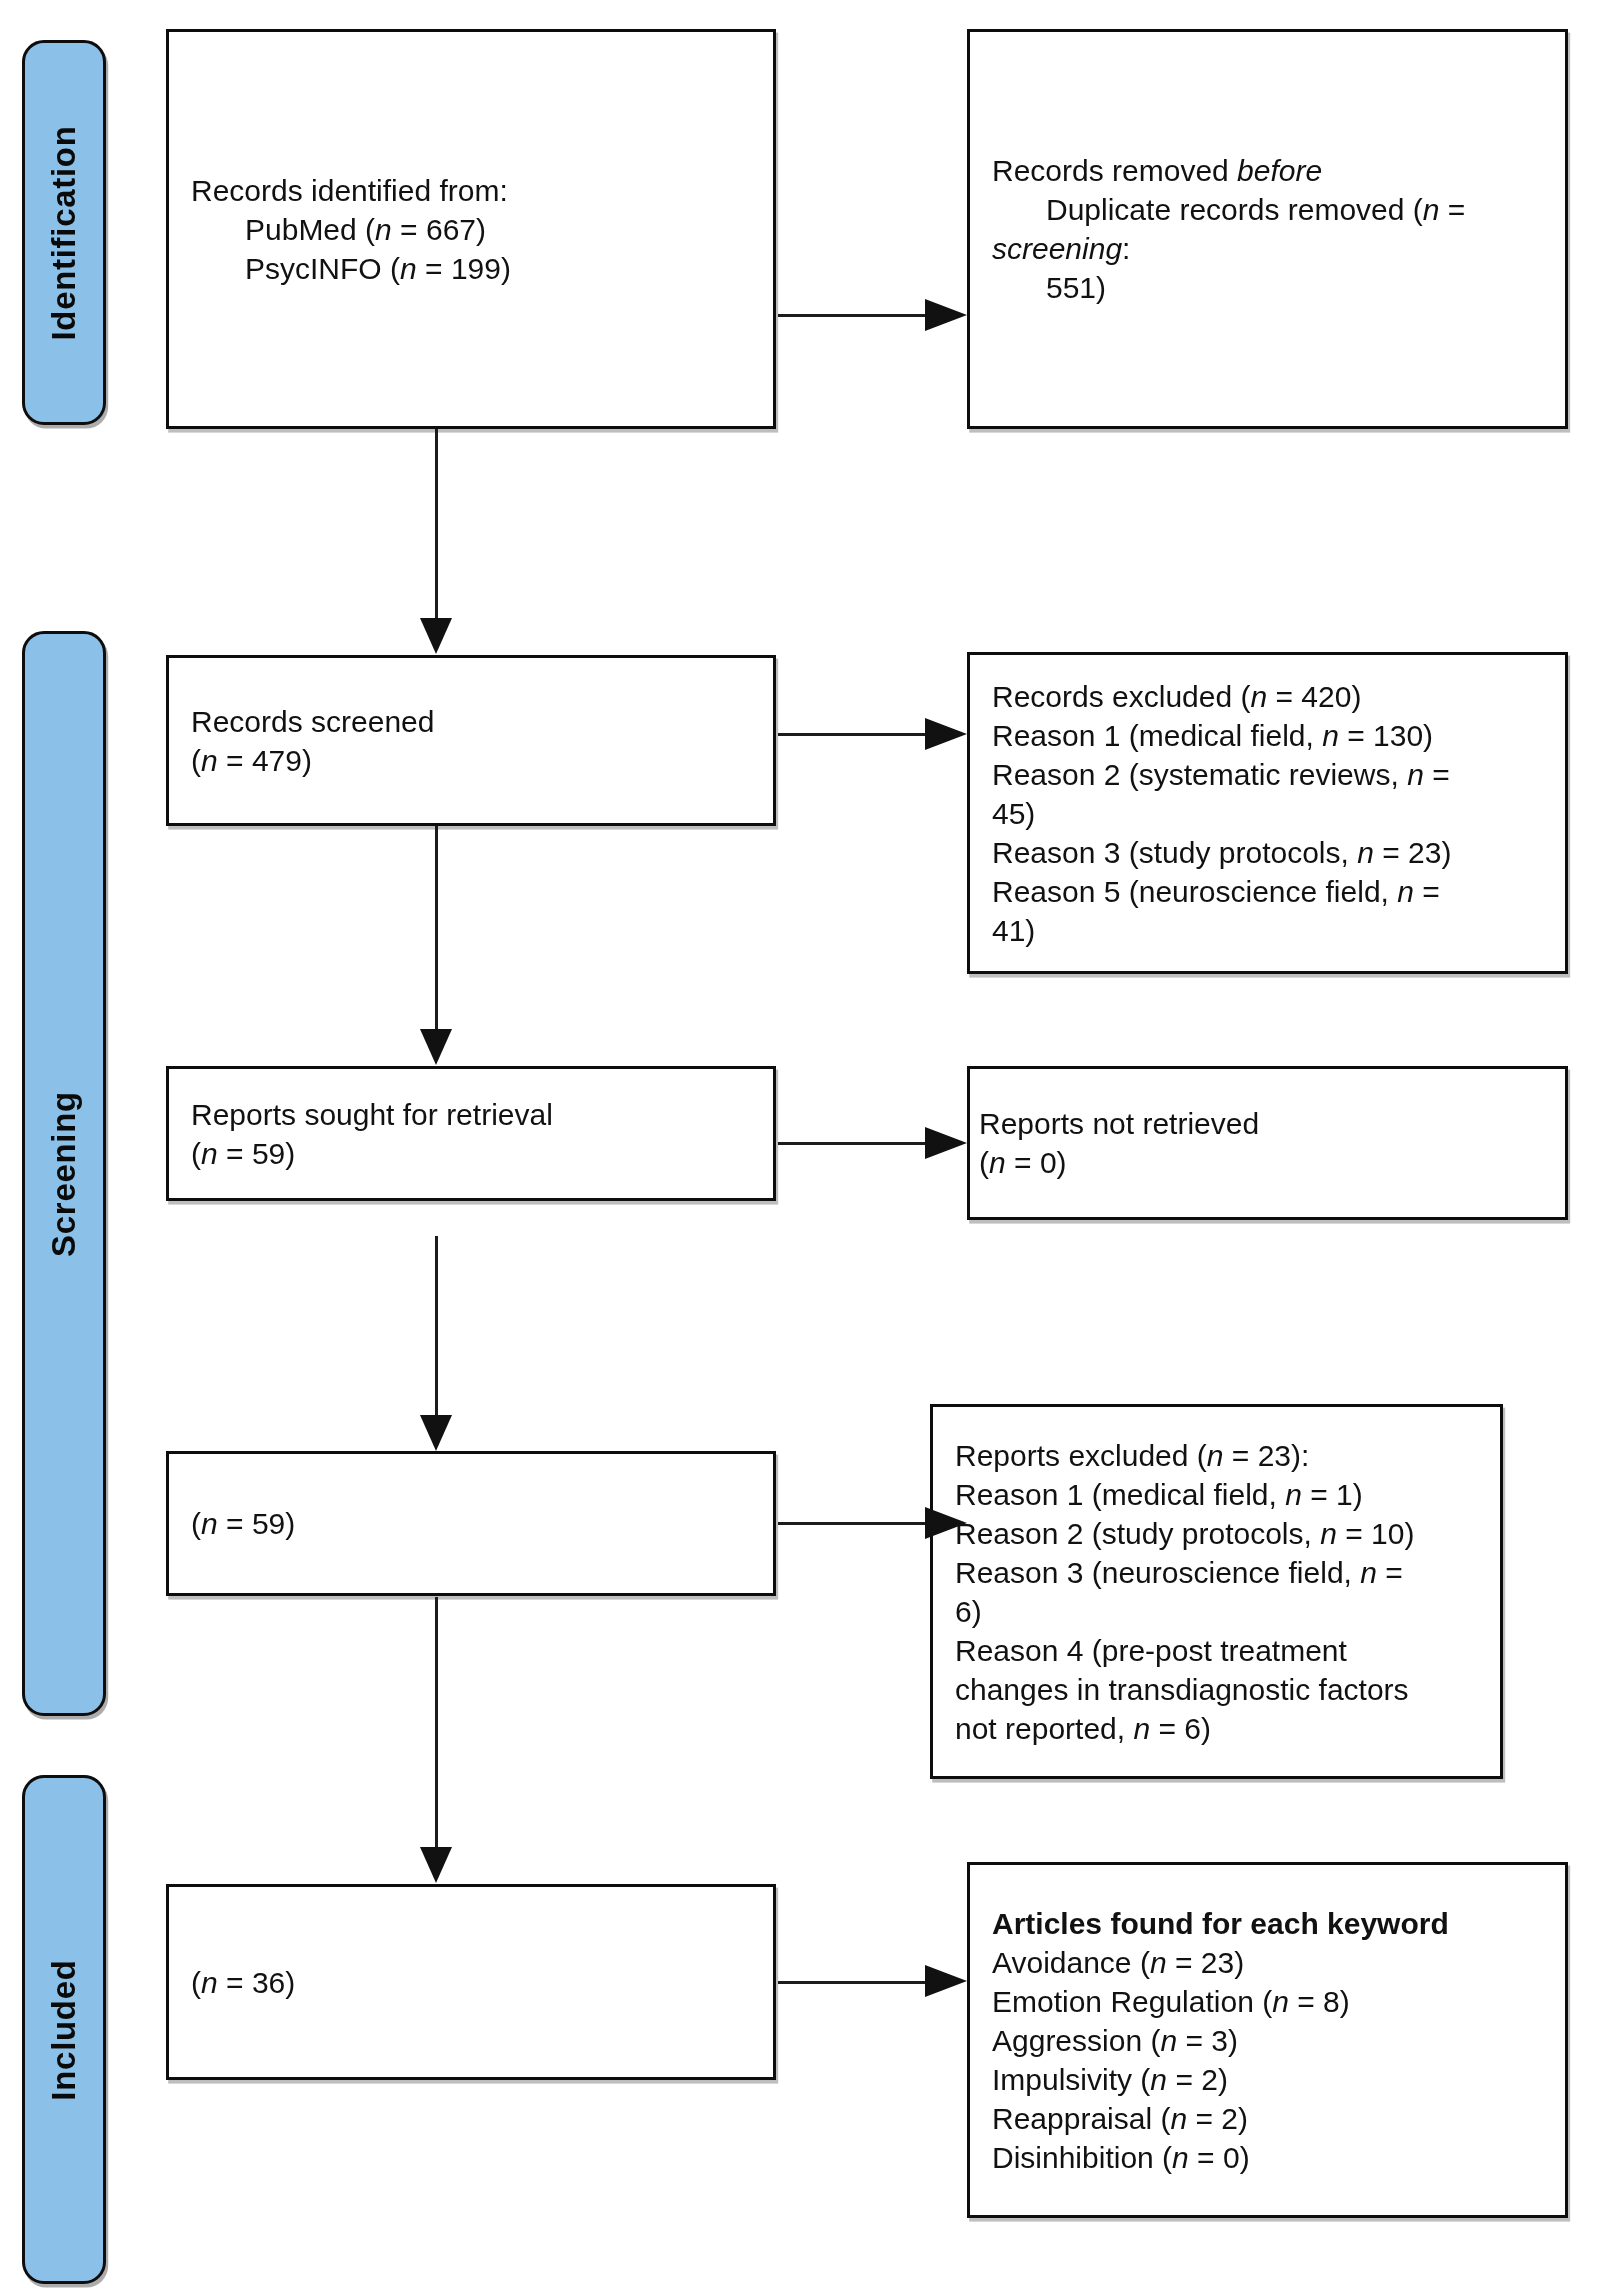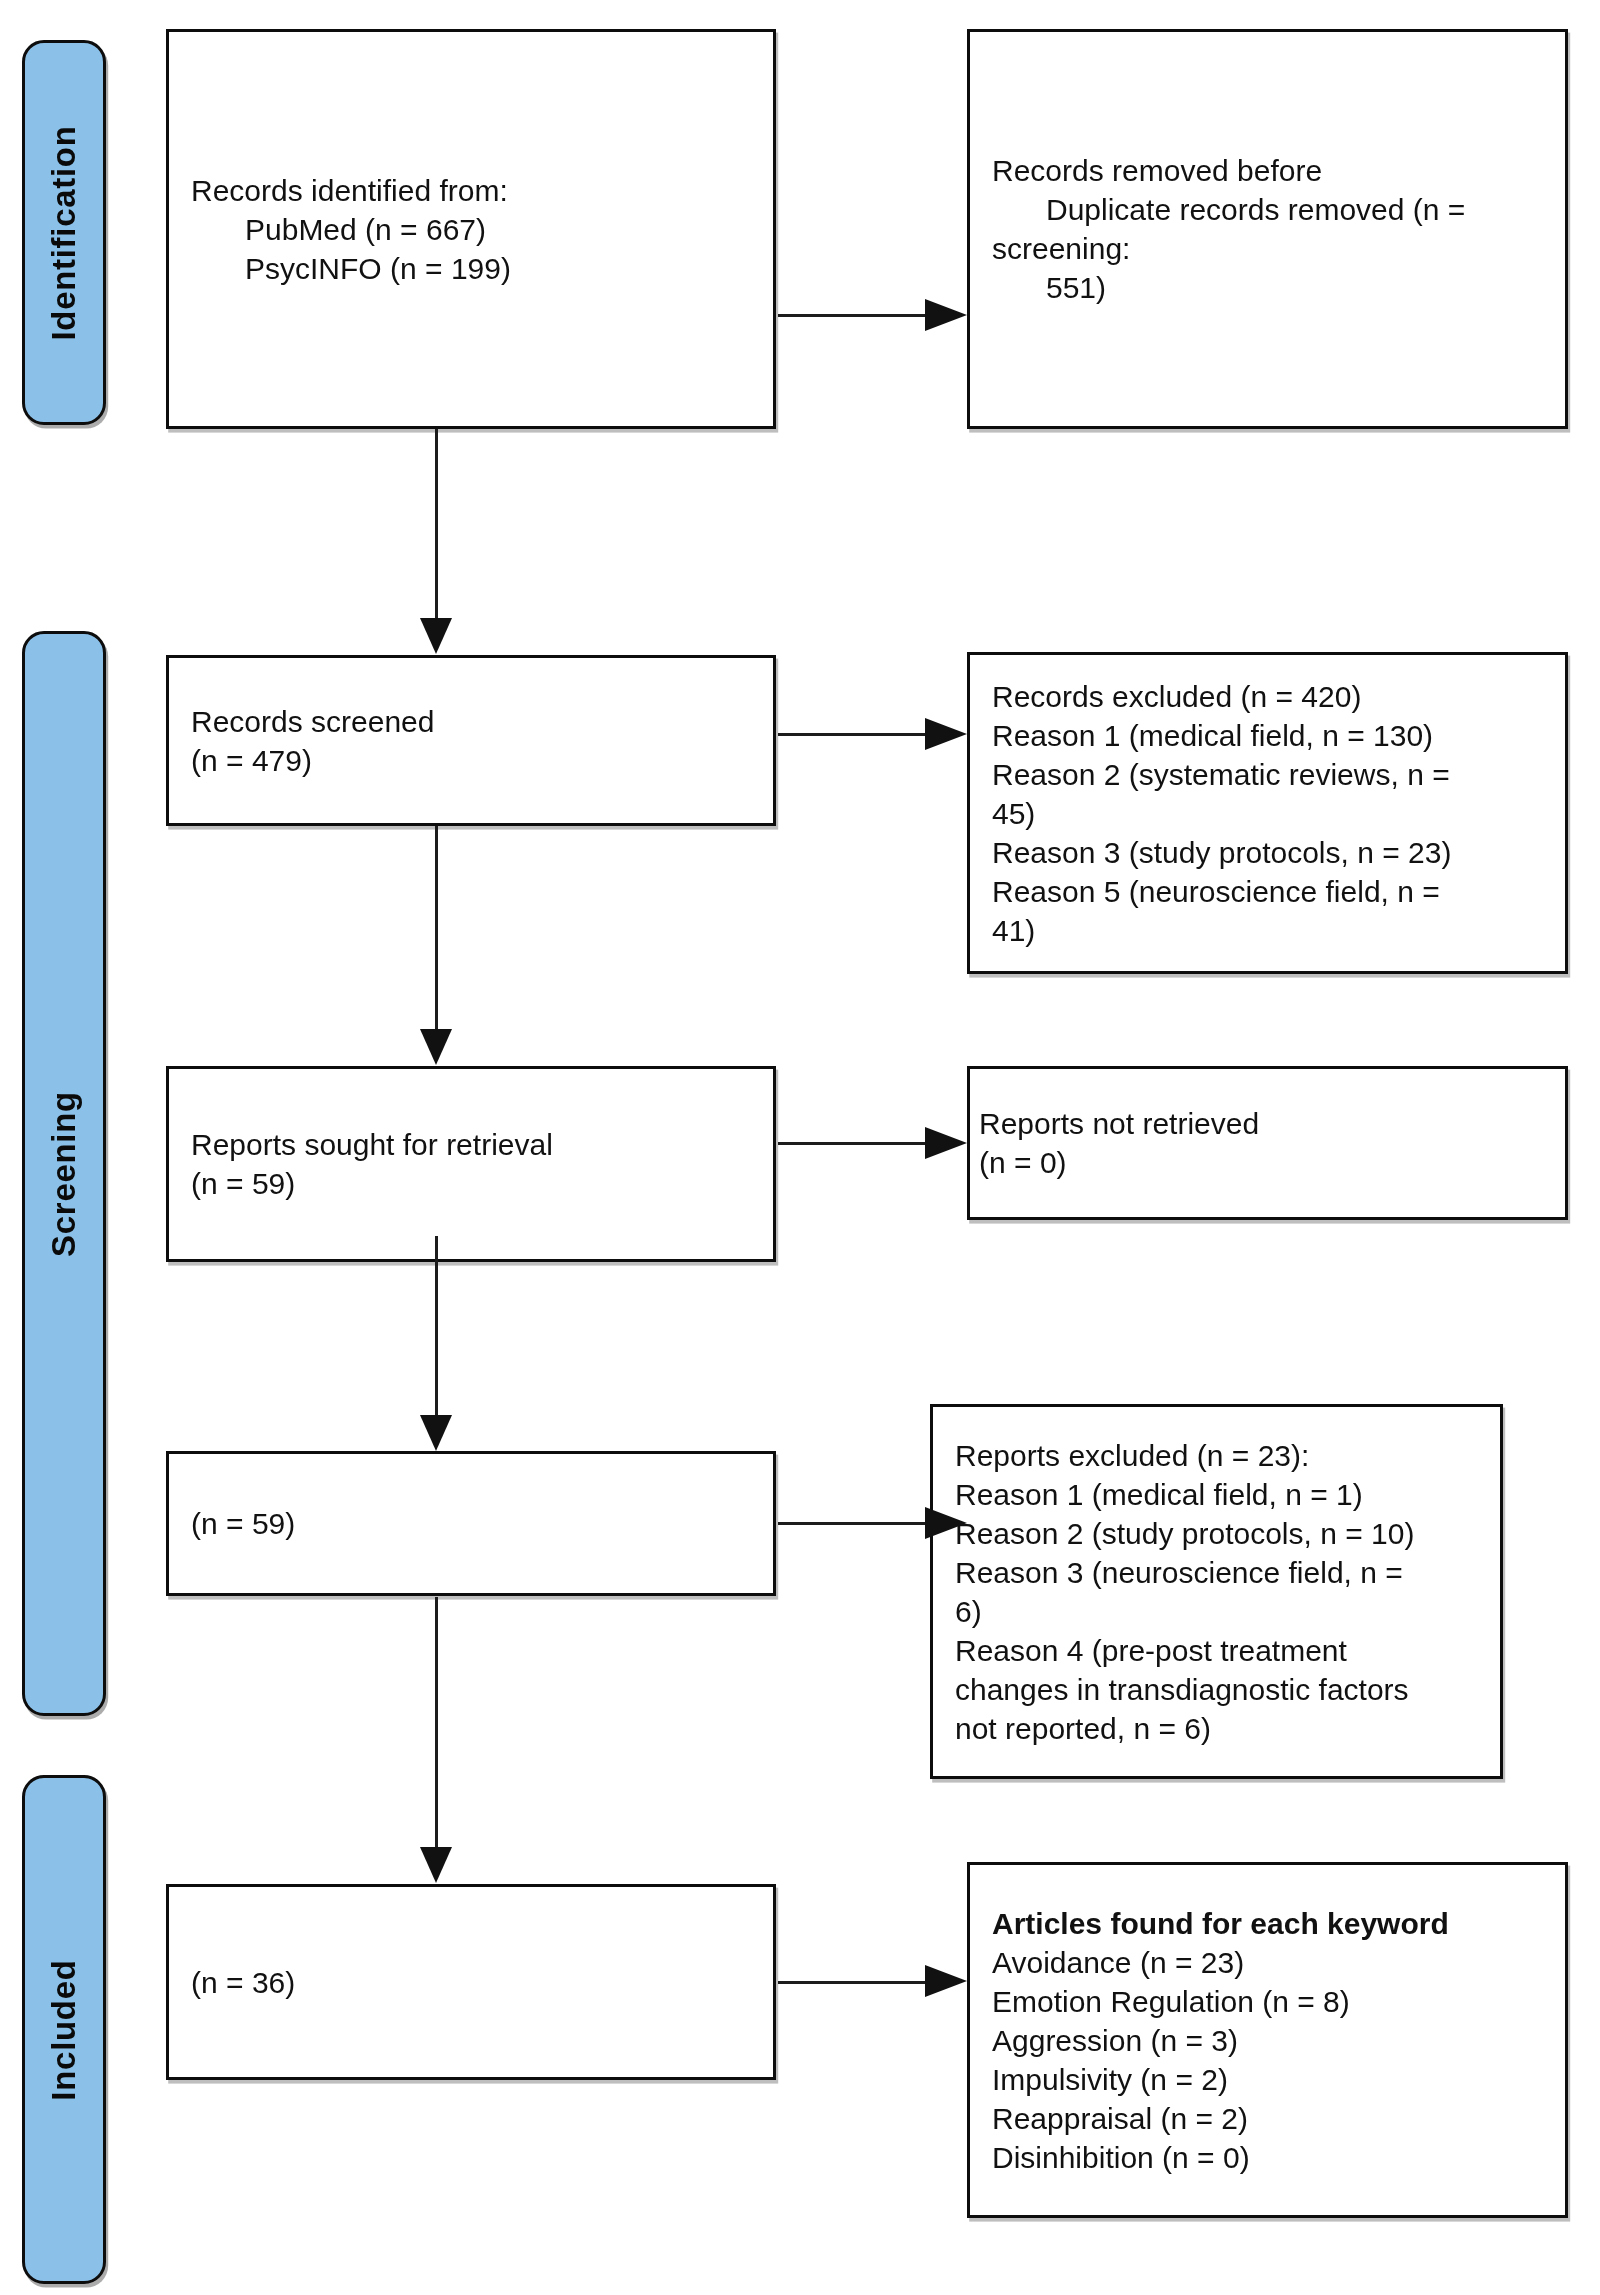--- a/index.html
+++ b/index.html
@@ -55,27 +55,27 @@
     display: flex;
     flex-direction: column;
     justify-content: center;
     padding-left: 22px;
     padding-right: 8.7px;
     font-size: 30px;
     line-height: 39px;
   }
   .flow-box .line { white-space: nowrap; }
   .flow-box .line.indent { padding-left: 54px; }
-  .flow-box .seg-i { }
+  .flow-box .seg-i { font-style: italic; }
   .flow-box .seg-b { font-weight: bold; }
 
   
   .box-records-identified { left: 166px; top: 29px;   width: 610px; height: 400px; }
   .box-records-screened   { left: 166px; top: 655px;  width: 610px; height: 171px; }
-  .box-reports-sought     { left: 166px; top: 1066px; width: 610px; height: 196px; }
+  .box-reports-sought     { left: 166px; top: 1066px; width: 610px; height: 135px; }
   .box-reports-assessed   { left: 166px; top: 1451px; width: 610px; height: 145px; }
   .box-studies-included   { left: 166px; top: 1884px; width: 610px; height: 196px; }
 
   
   .box-records-removed    { left: 967px; top: 29px;   width: 601px; height: 400px; }
   .box-records-excluded   { left: 967px; top: 652px;  width: 601px; height: 322px; }
   .box-reports-not-retrieved { left: 967px; top: 1066px; width: 601px; height: 154px; padding-left: 9px; }
   .box-reports-excluded   { left: 930px; top: 1404px; width: 573px; height: 375px; }
   .box-articles-keywords  { left: 967px; top: 1862px; width: 601px; height: 356px; }
 

